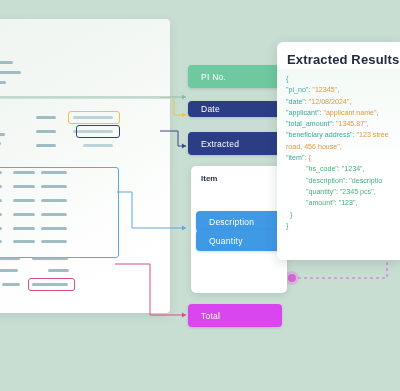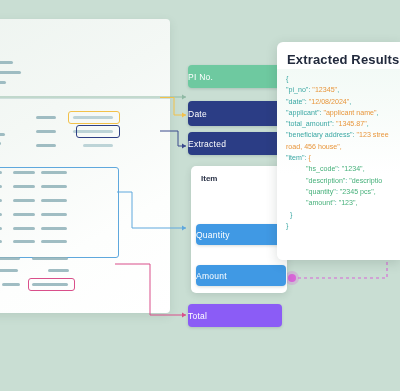--- a/index.html
+++ b/index.html
@@ -31,29 +31,29 @@
   .hl{position:absolute;border-radius:3px;}
   .hl.yellow{border:1.4px solid #f2c14a;}
   .hl.navy{border:1.6px solid #2e3f84;}
   .hl.blue{border:1.2px solid #5fa8dd;}
   .hl.pink{border:1.4px solid #d94f8a;}
   svg.conn{position:absolute;left:0;top:0;width:400px;height:391px;overflow:visible;}
 
   
   .chip{
     position:absolute;border-radius:4px;display:flex;align-items:center;
-    box-sizing:border-box;
+    padding-left:13px;box-sizing:border-box;
     font-size:8.5px;color:#ffffff;letter-spacing:.25px;
     box-shadow:0 1px 3px rgba(40,60,55,.18);
     text-align:center;
   }
   .chip.green{background:#6ec9a0;}
   .chip.navy{background:#2b3d85;}
   .chip.blue{background:#4099e4;}
-  .chip.pink{background:#8b5cf6;}
+  .chip.pink{background:#d946ef;}
 
   .item-card{
     position:absolute;left:191px;top:166px;width:96px;height:127px;
     background:#ffffff;border-radius:5px;
     box-shadow:0 2px 7px rgba(40,60,55,.14);
   }
   .item-card-title{
     position:absolute;left:10px;top:8px;font-size:8px;font-weight:700;color:#2b3347;
   }
 
@@ -167,33 +167,33 @@
 
     <path d="M 292 278 L 387 278 L 387 248" stroke="#d866d8" stroke-width="1.1" fill="none" stroke-dasharray="3 3"></path>
   </svg>
 
   <div class="dot" style="left:288px;top:274px;width:8px;height:8px;background:#d866d8;
               box-shadow:0 0 0 3px rgba(216,102,216,.28);"></div>
   <div class="dot" style="left:384.5px;top:245px;width:5px;height:5px;background:#b055c4;"></div>
 
   <div class="chip green" style="left:188px;top:65px;width:94px;height:23px;">PI No.</div>
 
-  <div class="chip navy" style="left:188px;top:101px;width:94px;height:25px;">Date</div>
+  <div class="chip navy" style="left:188px;top:101px;width:94px;height:16px;">Date</div>
 
   <div class="chip navy" style="left:188px;top:132px;width:94px;height:23px;">Extracted</div>
 
   <div class="item-card">
     <div class="item-card-title">Item</div>
   </div>
 
 
-
-  <div class="chip blue" style="left:196px;top:224px;width:90px;height:21px;">Quantity</div>
-
-  <div class="chip blue" style="left:196px;top:265px;width:90px;height:21px;">Amount</div>
+  <div class="chip blue" style="left:196px;top:211px;width:90px;height:21px;">Description</div>
+
+  <div class="chip blue" style="left:196px;top:230px;width:90px;height:21px;">Quantity</div>
+
 
   <div class="chip pink" style="left:188px;top:304px;width:94px;height:23px;">Total</div>
 
   <div class="panel">
     <div class="panel-head">Extracted Results</div>
     <div class="panel-body" id="json-body">
         <div class="jline"><span style="color: rgb(58, 167, 163);">{</span></div>
         <div class="jline"><span style="color: rgb(58, 167, 163);">"pi_no"</span><span style="color: rgb(58, 167, 163);">: </span><span style="color: rgb(232, 150, 60);">"12345"</span><span style="color: rgb(58, 167, 163);">,</span></div>
         <div class="jline"><span style="color: rgb(58, 167, 163);">"date"</span><span style="color: rgb(58, 167, 163);">: </span><span style="color: rgb(232, 150, 60);">"12/08/2024"</span><span style="color: rgb(58, 167, 163);">,</span></div>
         <div class="jline"><span style="color: rgb(58, 167, 163);">"applicant"</span><span style="color: rgb(58, 167, 163);">: </span><span style="color: rgb(232, 150, 60);">"applicant name"</span><span style="color: rgb(58, 167, 163);">,</span></div>

